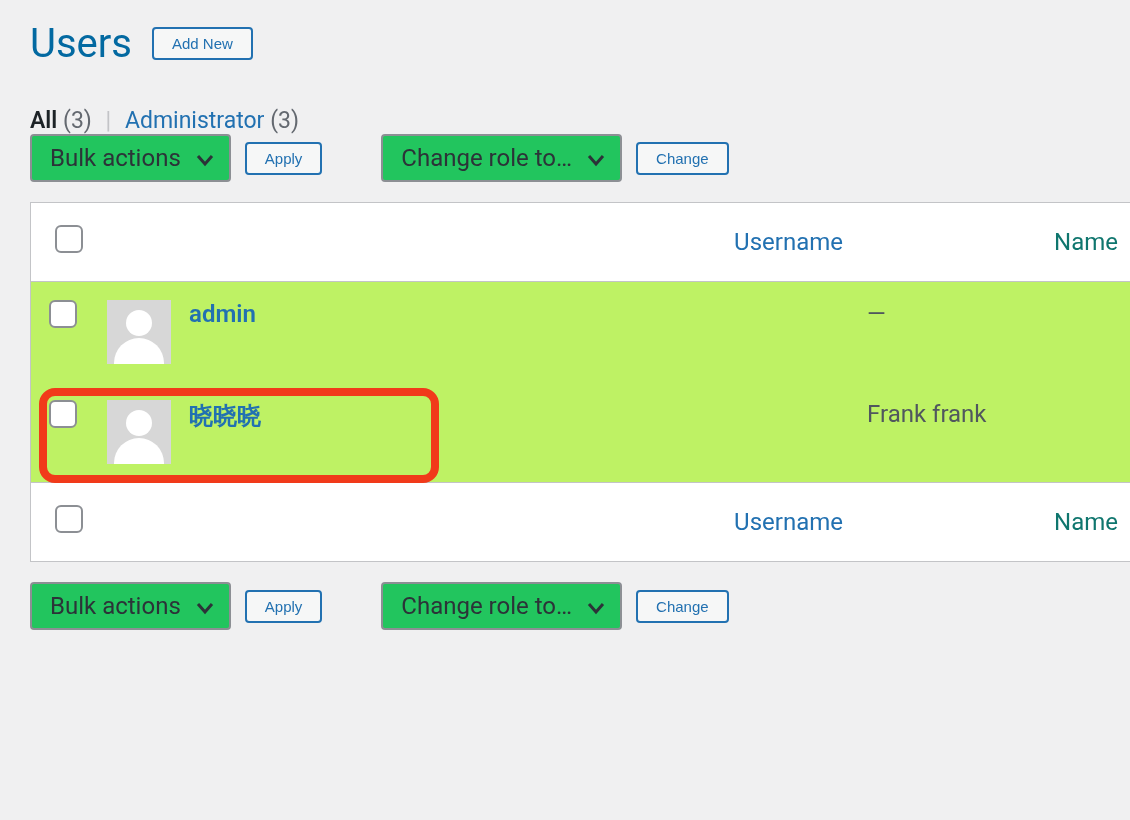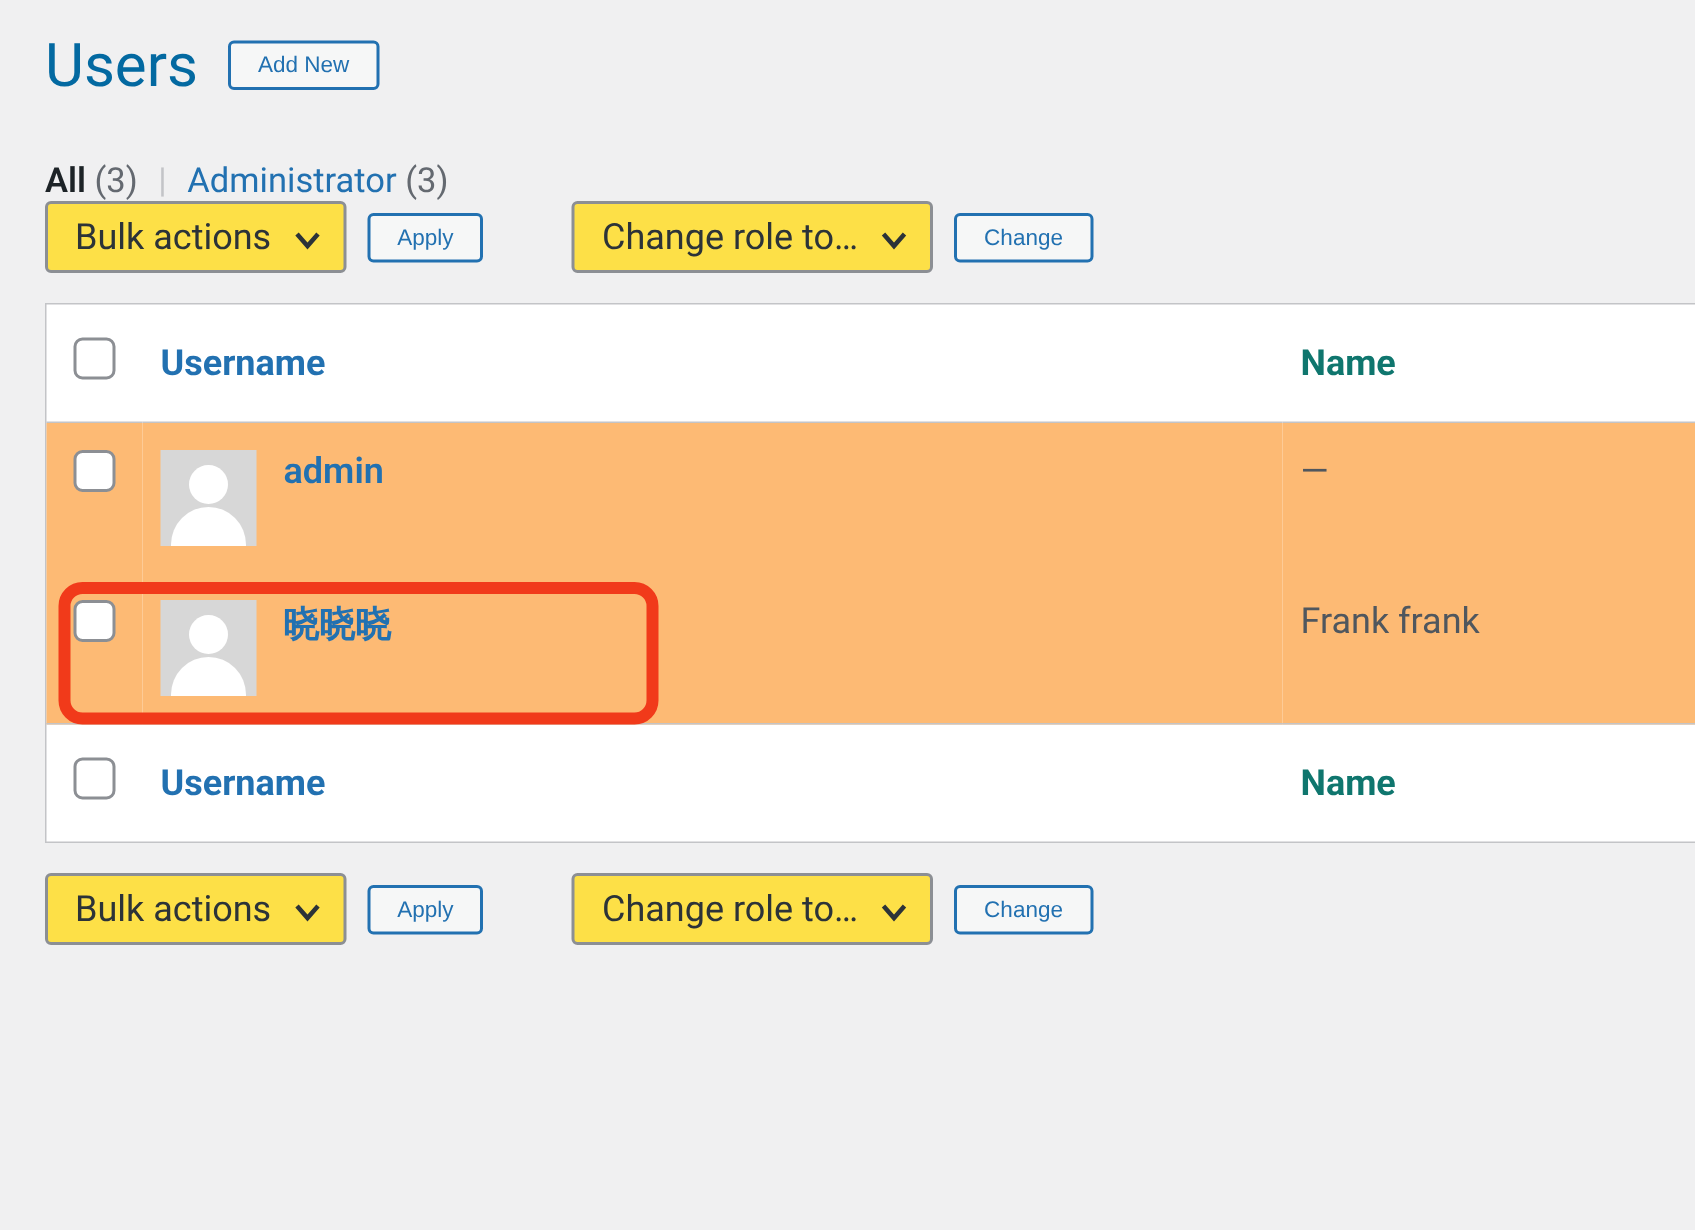--- a/index.html
+++ b/index.html
@@ -51,52 +51,52 @@
       gap: 14px;
       margin-bottom: 0;
     }
     .actions-row.bottom { margin-top: 20px; }
     .gap-large { margin-left: 45px; }
     .select-like {
       display: inline-flex;
       align-items: center;
       gap: 14px;
       border: 2px solid #8c8f94;
-      background: #fde047;
+      background: #22c55e;
       color: #2c3338;
       font-size: 24px;
       padding: 8px 14px 8px 18px;
       border-radius: 4px;
       cursor: pointer;
     }
     .chevron {
       width: 20px; height: 20px; display: inline-block;
     }
     .table-wrap {
       margin-top: 20px;
       border: 1px solid #c3c4c7;
       border-right: none;
       background: #fff;
     }
     table { width: 100%; border-collapse: collapse; table-layout: fixed; }
     thead th, tfoot th {
-      text-align: left;
-      font-weight: 700;
+      text-align: right;
+      font-weight: 400;
       font-size: 24px;
       padding: 22px 12px;
       border-bottom: 1px solid #c3c4c7;
       color: #2271b1;
     }
     tfoot th { border-bottom: none; border-top: 1px solid #c3c4c7; }
     thead th.col-name, tfoot th.col-name { color: #0f766e; }
     th.col-check, td.col-check { width: 64px; padding-left: 18px; }
     th.col-user, td.col-user { width: 760px; }
     th.col-name, td.col-name { width: auto; }
     tbody tr { }
-    tbody tr.alt { background: #fdba74; }
+    tbody tr.alt { background: #bef264; }
     tbody td { padding: 18px 12px; vertical-align: top; font-size: 24px; }
     .checkbox {
       width: 28px; height: 28px;
       border: 2px solid #8c8f94;
       border-radius: 6px;
       background: #fff;
       display: inline-block;
       cursor: pointer;
     }
     .user-cell {

